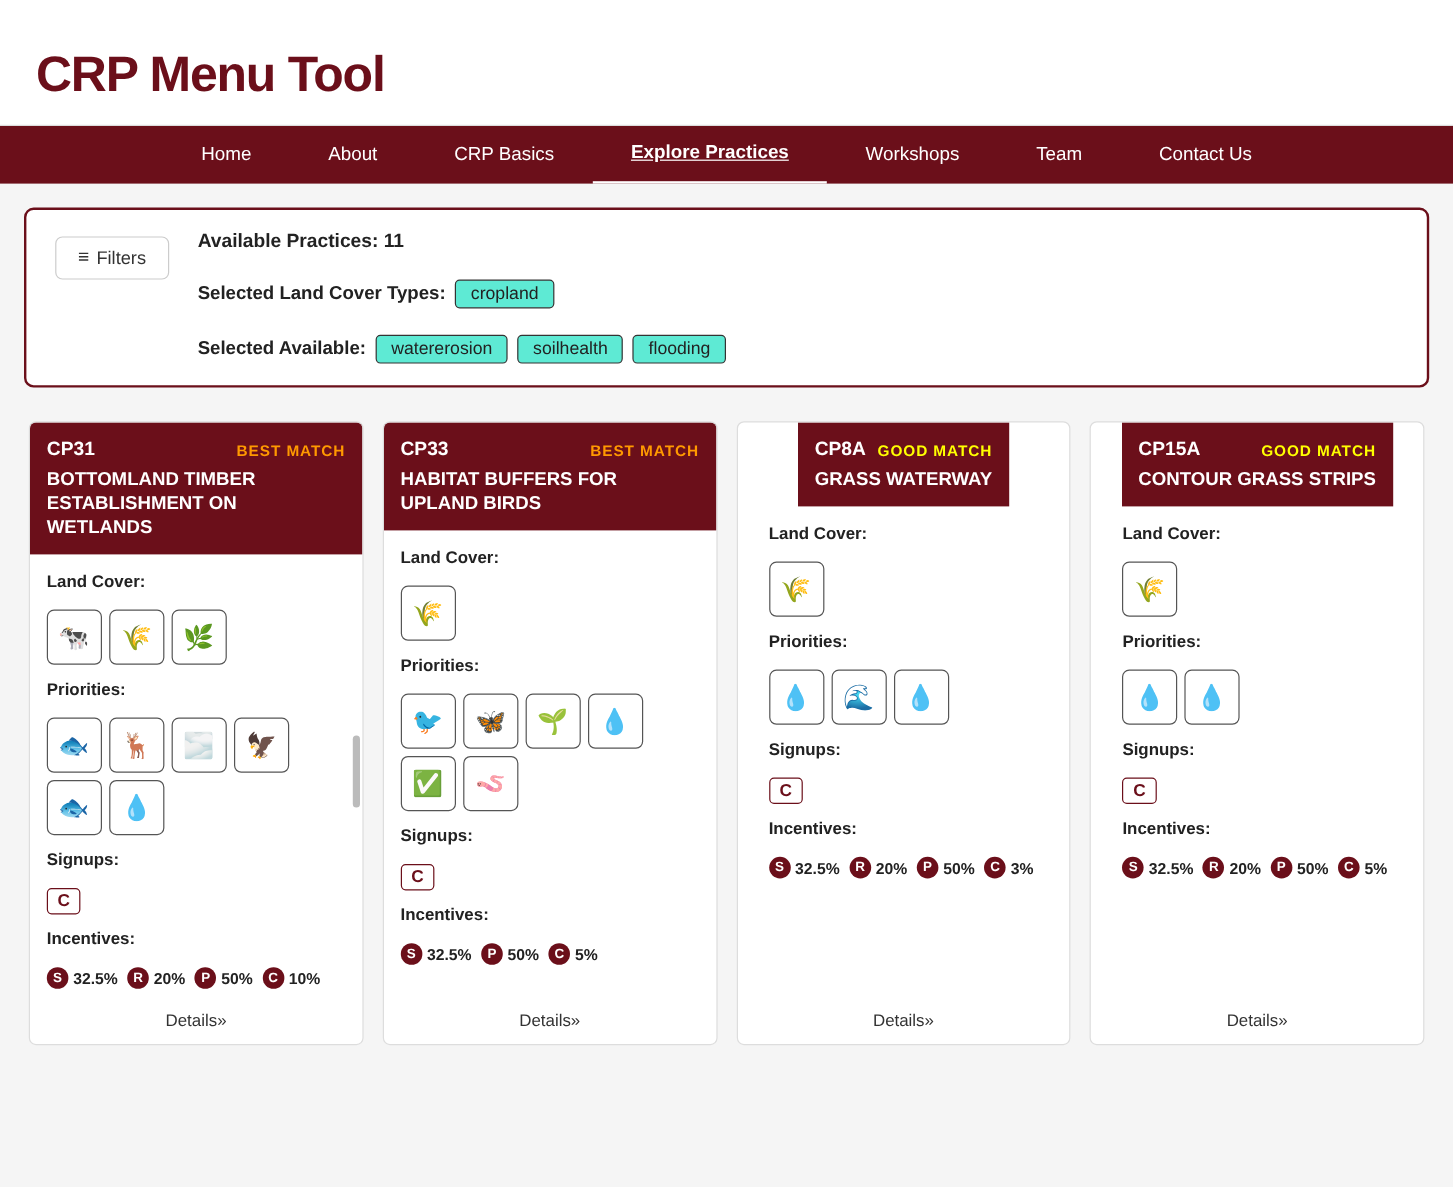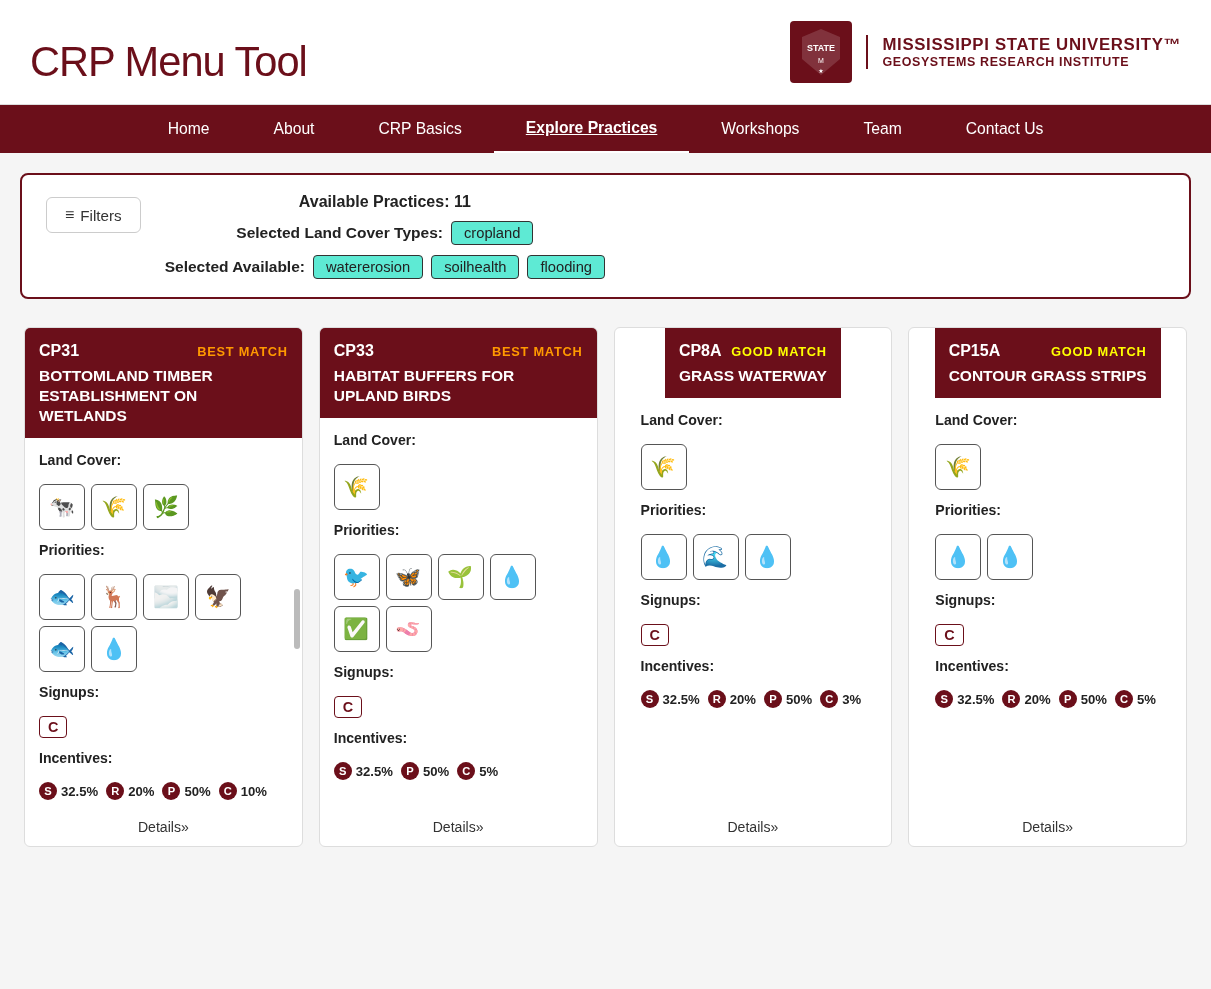--- a/index.html
+++ b/index.html
@@ -1,36 +1,36 @@
 <!DOCTYPE html>
 <html><head>
   <meta charset="utf-8">
   <style>
     * { box-sizing: border-box; margin: 0; padding: 0; }
     body { font-family: Arial, sans-serif; background: #f5f5f5; color: #222; }
 
     
     .header { display: flex; align-items: center; justify-content: space-between; padding: 18px 30px; background: #fff; border-bottom: 1px solid #ddd; }
-    .header-title { font-size: 2.6rem; font-weight: 400; color: #6b0f1a; letter-spacing: -1px; margin-top: 20px; }
+    .header-title { font-size: 2.6rem; font-weight: 700; color: #6b0f1a; letter-spacing: -1px; margin-top: 20px; }
     .header-logo { display: flex; align-items: center; gap: 14px; }
     .logo-shield { width: 62px; height: 62px; }
     .header-univ { display: flex; flex-direction: column; justify-content: center; border-left: 2px solid #6b0f1a; padding-left: 14px; }
     .header-univ-name { font-size: 1.05rem; font-weight: 900; color: #6b0f1a; letter-spacing: 0.04em; line-height: 1.2; }
     .header-univ-sub { font-size: 0.78rem; color: #6b0f1a; letter-spacing: 0.05em; font-weight: 600; }
 
     
     .navbar { background: #6b0f1a; display: flex; align-items: center; justify-content: center; gap: 0; }
     .nav-item { color: #fff; padding: 14px 32px; font-size: 0.98rem; cursor: pointer; text-decoration: none; display: block; white-space: nowrap; }
     .nav-item.active { text-decoration: underline; font-weight: 700; border-bottom: 2px solid #fff; }
 
     
     .filter-bar { margin: 20px 20px 10px 20px; border: 2px solid #6b0f1a; border-radius: 8px; background: #fff; padding: 18px 24px; display: flex; align-items: flex-start; gap: 24px; }
     .filter-btn { display: flex; align-items: center; gap: 6px; border: 1.5px solid #ccc; border-radius: 6px; padding: 8px 18px; background: #fff; cursor: pointer; font-size: 0.95rem; color: #333; white-space: nowrap; margin-top: 4px; }
     .filter-icon { font-size: 1rem; }
-    .filter-info { display: flex; flex-direction: column; gap: 10px; align-items: center; }
+    .filter-info { display: flex; flex-direction: column; gap: 22px; }
     .filter-row { display: flex; align-items: center; gap: 8px; flex-wrap: wrap; }
     .filter-label { font-weight: 700; font-size: 0.97rem; }
     .filter-tag { border: 1.5px solid #333; border-radius: 4px; padding: 3px 12px; font-size: 0.92rem; background: #5eead4; }
 
     
     .cards-grid { display: grid; grid-template-columns: repeat(4, 1fr); gap: 0; padding: 10px 16px 20px 16px; }
     .card { background: #fff; border: 1.5px solid #ddd; border-radius: 6px; margin: 8px; overflow: hidden; display: flex; flex-direction: column; align-items: center; }
     .card-header { background: #6b0f1a; padding: 14px 14px 12px 14px; color: #fff; }
     .card-code-row { display: flex; align-items: center; justify-content: space-between; margin-bottom: 6px; }
     .card-code { font-size: 1rem; font-weight: 700; color: #fff; }
@@ -61,34 +61,20 @@
 
     
     .card-footer { text-align: right; padding: 4px 14px 10px 14px; }
     .details-link { color: #333; font-size: 0.88rem; cursor: pointer; text-decoration: none; }
   </style>
 </head>
 <body>
 
 <div class="header">
   <h1 class="header-title">CRP Menu Tool</h1>
-  <div class="header-logo">
-
-    <svg class="logo-shield" viewBox="0 0 62 62" xmlns="http://www.w3.org/2000/svg">
-      <rect width="62" height="62" rx="4" fill="#6b0f1a"></rect>
-      <polygon points="31,8 50,16 50,38 31,54 12,38 12,16" fill="#fff" opacity="0.15"></polygon>
-      <text x="31" y="30" text-anchor="middle" fill="#fff" font-size="9" font-weight="900" font-family="Arial">STATE</text>
-      <text x="31" y="42" text-anchor="middle" fill="#fff" font-size="7" font-family="Arial">M</text>
-      <text x="31" y="52" text-anchor="middle" fill="#fff" font-size="6" font-family="Arial">★</text>
-    </svg>
-    <div class="header-univ">
-      <span class="header-univ-name">MISSISSIPPI STATE UNIVERSITY™</span>
-      <span class="header-univ-sub">GEOSYSTEMS RESEARCH INSTITUTE</span>
-    </div>
-  </div>
 </div>
 
 <nav class="navbar">
 
 <a class="nav-item">Home</a>
     <a class="nav-item">About</a>
     <a class="nav-item">CRP Basics</a>
     <a class="nav-item active">Explore Practices</a>
     <a class="nav-item">Workshops</a>
     <a class="nav-item">Team</a>

